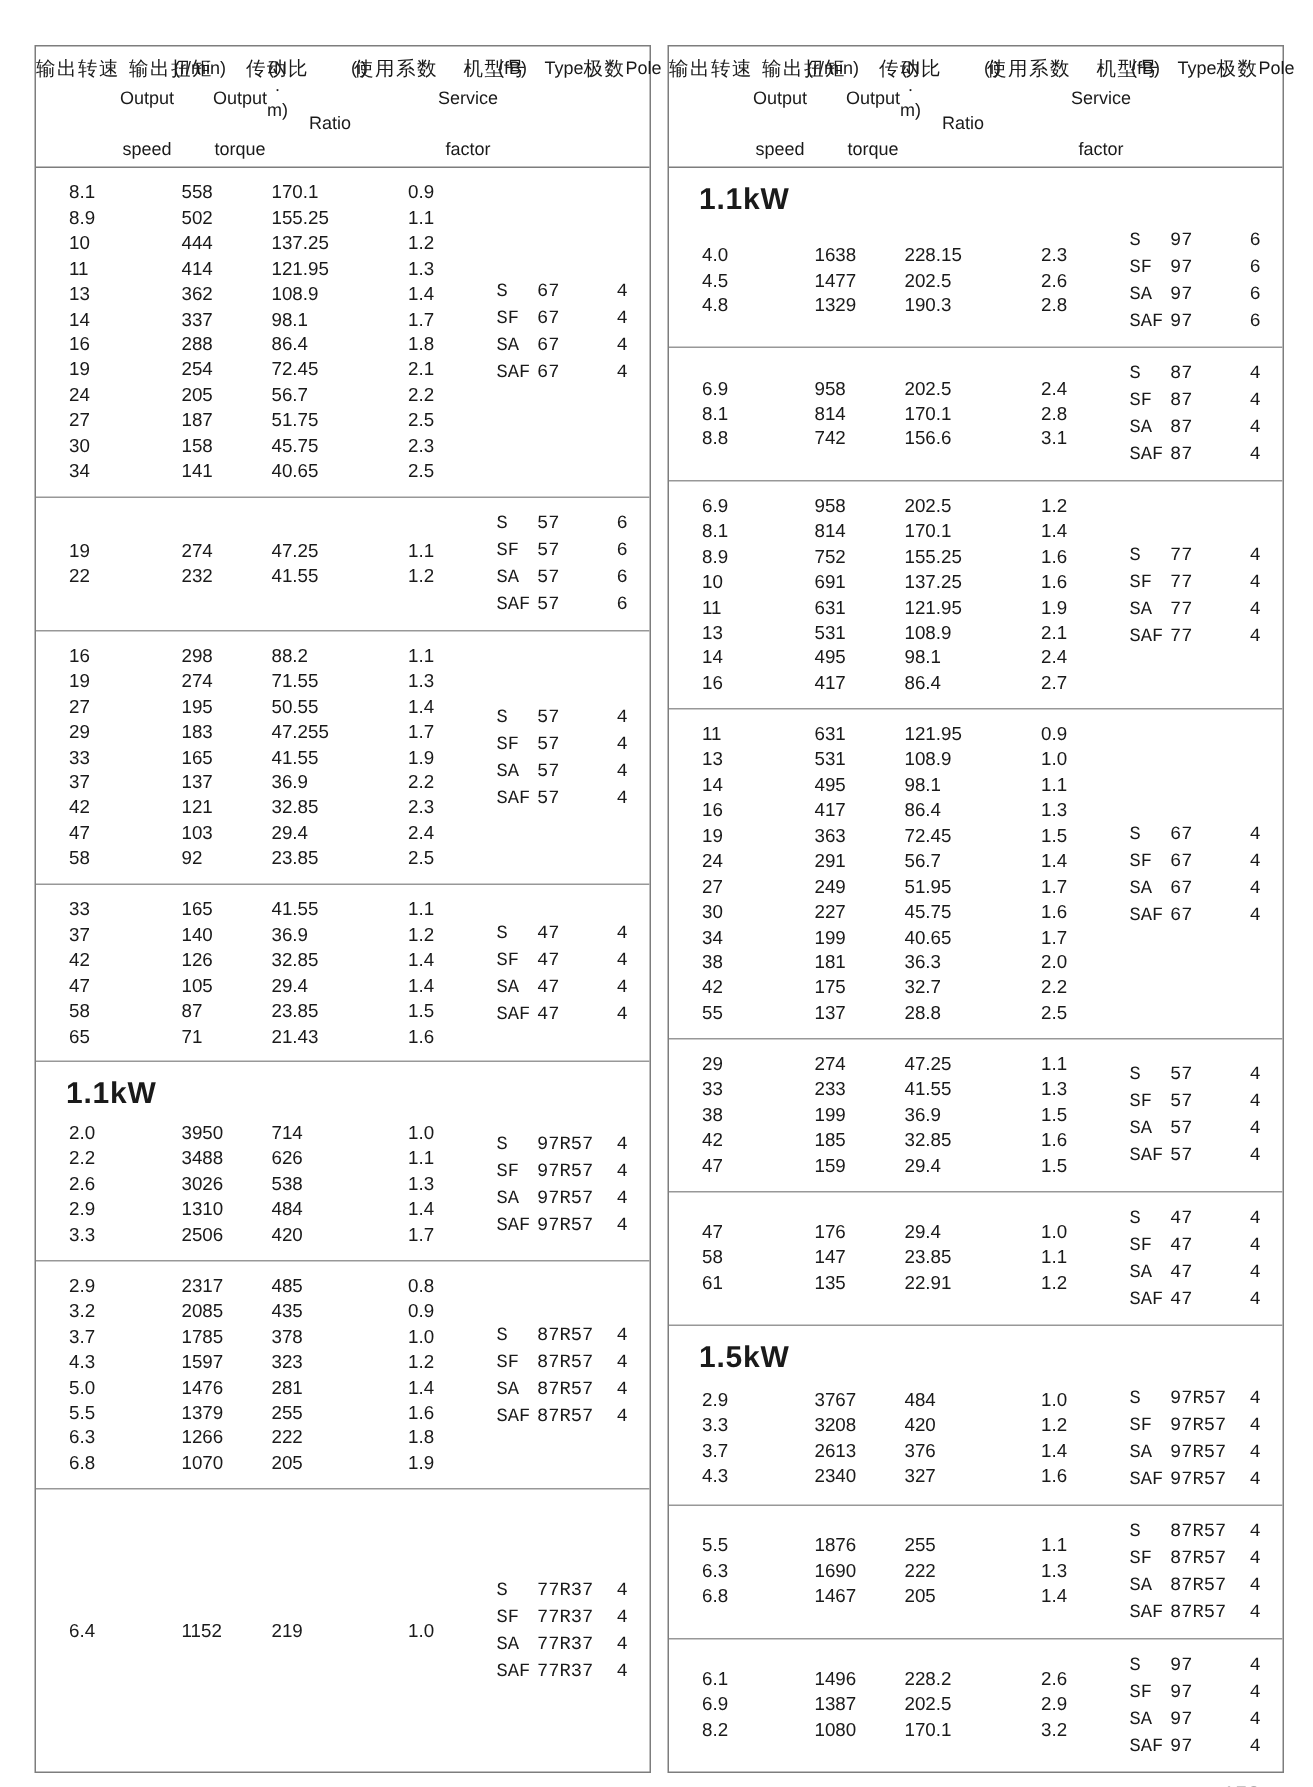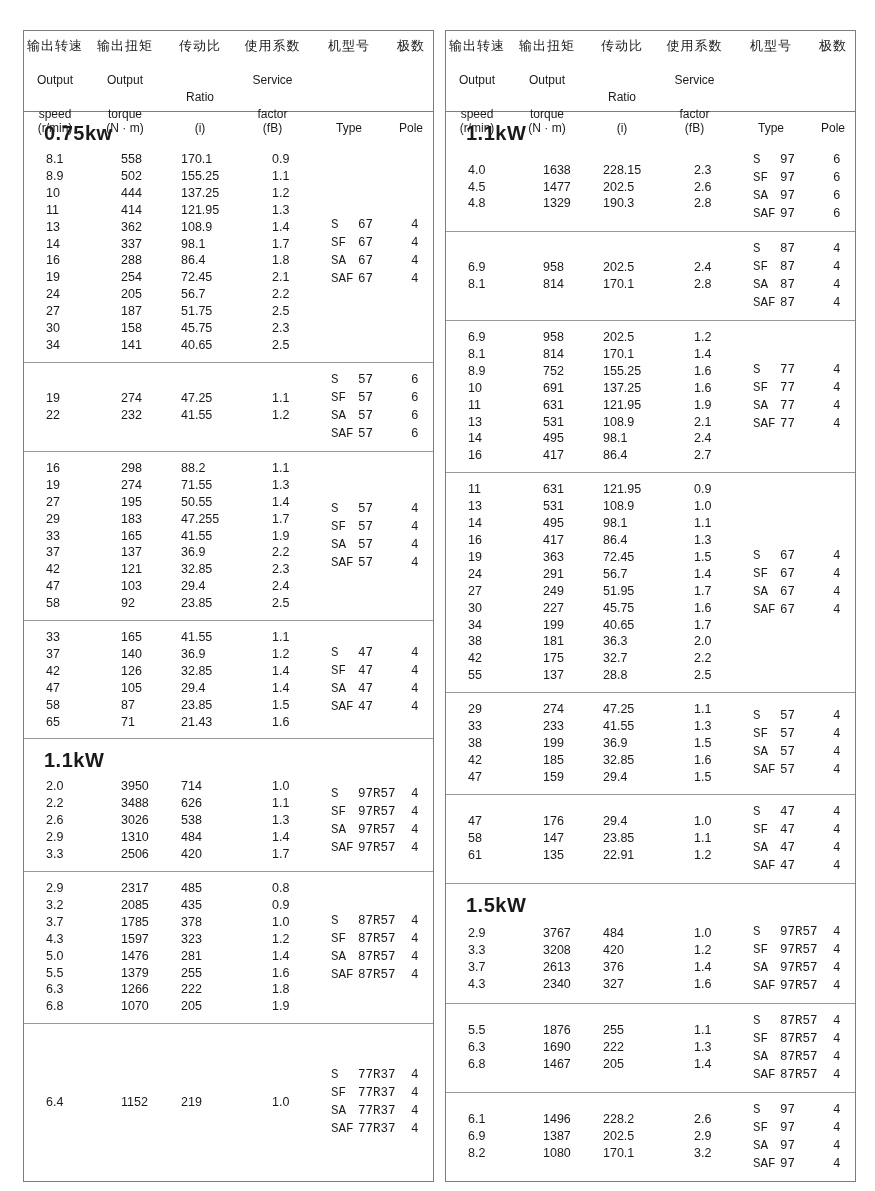--- a/index.html
+++ b/index.html
@@ -31,26 +31,25 @@
   .thead {
     display: grid;
     grid-template-columns: 62px 78px 72px 73px 80px 1fr;
     height: 81px;
     border-bottom: 1px solid #7d7d7d;
     padding: 7px 0 6px 0;
     flex: 0 0 auto;
   }
   .th {
     display: flex;
-    flex-direction: column;
+    flex-direction: row;
     justify-content: space-between;
     text-align: center;
     font-size: 12px;
     line-height: 13px;
-    align-items: center;
   }
   .th-zh { font-size: 13px; line-height: 15px; letter-spacing: 1px; white-space: nowrap; }
   .th-en { flex: 1; display: flex; flex-direction: column; justify-content: center; }
   .th-en-line { line-height: 13px; margin-top: 21px; }
   .th-unit { line-height: 14px; }
   
   .segment {
     border-bottom: 1px solid #989898;
     padding: 8px 0;
     display: flex;
@@ -140,21 +139,20 @@
             <div class="th-en"></div>
             <div class="th-unit">Type</div>
           </div>
           <div class="th">
             <div class="th-zh">极数</div>
             <div class="th-en"></div>
             <div class="th-unit">Pole</div>
           </div>
         </div>
         <div class="segment">
-          <div class="section-title">0.75kw</div>
           <div class="segment-body">
             <div class="data-rows">
               <div class="data-row">
                 <span class="cell c-speed">8.1</span>
                 <span class="cell c-torque">558</span>
                 <span class="cell c-ratio">170.1</span>
                 <span class="cell c-fb">0.9</span>
               </div>
               <div class="data-row">
                 <span class="cell c-speed">8.9</span>
@@ -670,20 +668,26 @@
                 <span class="cell c-torque">958</span>
                 <span class="cell c-ratio">202.5</span>
                 <span class="cell c-fb">2.4</span>
               </div>
               <div class="data-row">
                 <span class="cell c-speed">8.1</span>
                 <span class="cell c-torque">814</span>
                 <span class="cell c-ratio">170.1</span>
                 <span class="cell c-fb">2.8</span>
               </div>
+              <div class="data-row">
+                <span class="cell c-speed">8.8</span>
+                <span class="cell c-torque">742</span>
+                <span class="cell c-ratio">156.6</span>
+                <span class="cell c-fb">3.1</span>
+              </div>
             </div>
             <div class="type-rows">
               <div class="type-row">
                 <span class="cell c-type"><span class="t-prefix">S</span><span class="t-size">87</span></span>
                 <span class="cell c-pole">4</span>
               </div>
               <div class="type-row">
                 <span class="cell c-type"><span class="t-prefix">SF</span><span class="t-size">87</span></span>
                 <span class="cell c-pole">4</span>
               </div>

